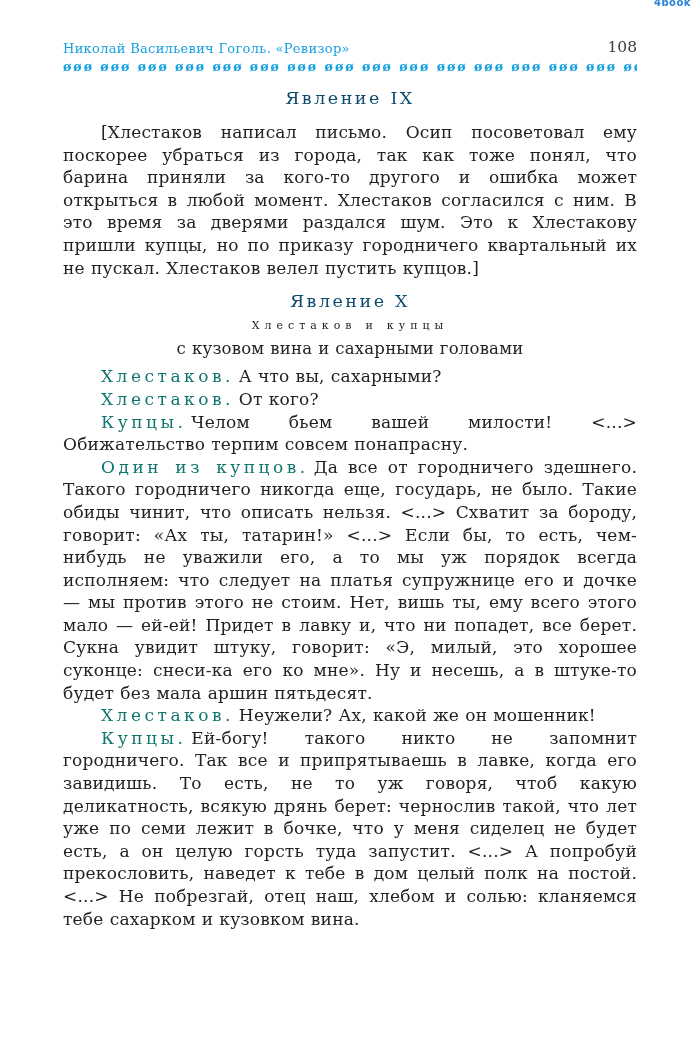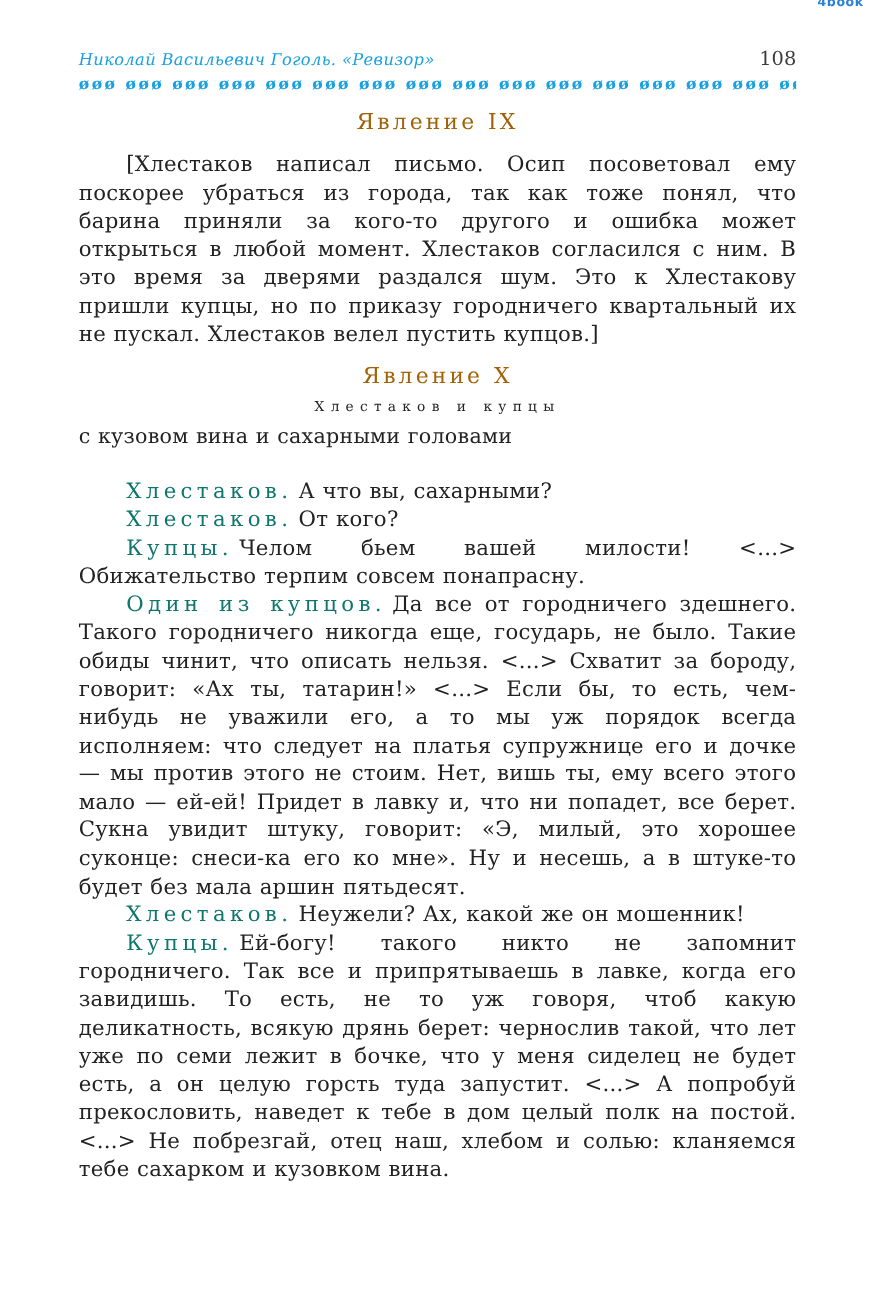--- a/index.html
+++ b/index.html
@@ -16,21 +16,21 @@
     font-family: "DejaVu Sans", "Liberation Sans", sans-serif;
     font-size: 10px; font-weight: bold; color: #1275d2; letter-spacing: 0.5px;
     opacity: 0.9;
   }
 
   .header {
     display: flex; justify-content: space-between; align-items: flex-end;
     width: 574px;
   }
   .running-title {
-    color: #18a0e0; font-size: 13px; letter-spacing: 0.3px; font-style: italic;
+    color: #18a0e0; font-size: 13px; letter-spacing: 0.3px;
   }
   .page-number {
     color: #3c3c3c; font-size: 15.5px;
   }
   .ornament {
     width: 574px; margin-top: 4px;
     color: #18a0e0; font-size: 12.5px; font-weight: bold;
     letter-spacing: 2px; white-space: nowrap; overflow: hidden;
     line-height: 14px;
   }
@@ -39,32 +39,32 @@
     margin-top: 13px; width: 574px;
     font-size: 17px; line-height: 22.6px;
     letter-spacing: 0.2px; word-spacing: 0.5px;
     text-align: justify;
   }
   .content p { margin: 0; }
   p.indented { text-indent: 38px; }
 
   h2.scene-heading {
     margin: 12px 0 12px 0; text-align: center; text-indent: 0;
-    color: #a16207; font-size: 17.5px; font-weight: normal;
+    color: #0c4a6e; font-size: 17.5px; font-weight: normal;
     letter-spacing: 2.5px; line-height: 22px;
   }
   h2.scene-heading.tight { margin: 11px 0 3px 0; }
 
   .cast-line {
     text-align: center; letter-spacing: 5px; line-height: 22.6px;
     font-size: 11px;
   }
   .cast-subtitle {
-    text-align: left; line-height: 22.6px; font-size: 16.5px;
-    margin-bottom: 22px;
+    text-align: center; line-height: 22.6px; font-size: 16.5px;
+    margin-bottom: 5px;
   }
 
   .speaker {
     color: #0f766e; letter-spacing: 3.5px; margin-right: 5px;
   }
 </style>
 </head>
 <body>
 
 <div class="page">

